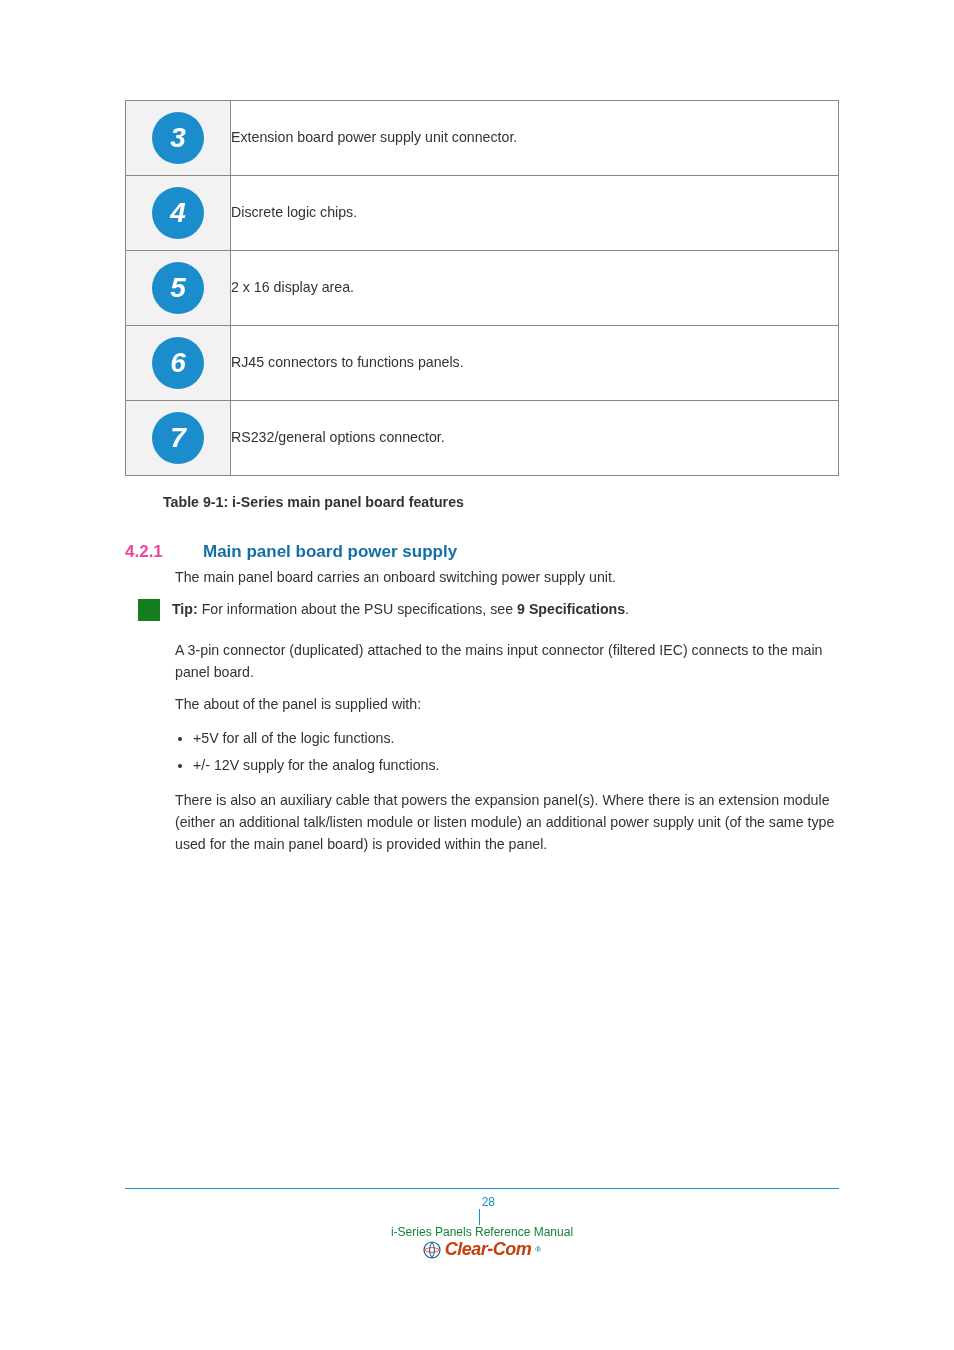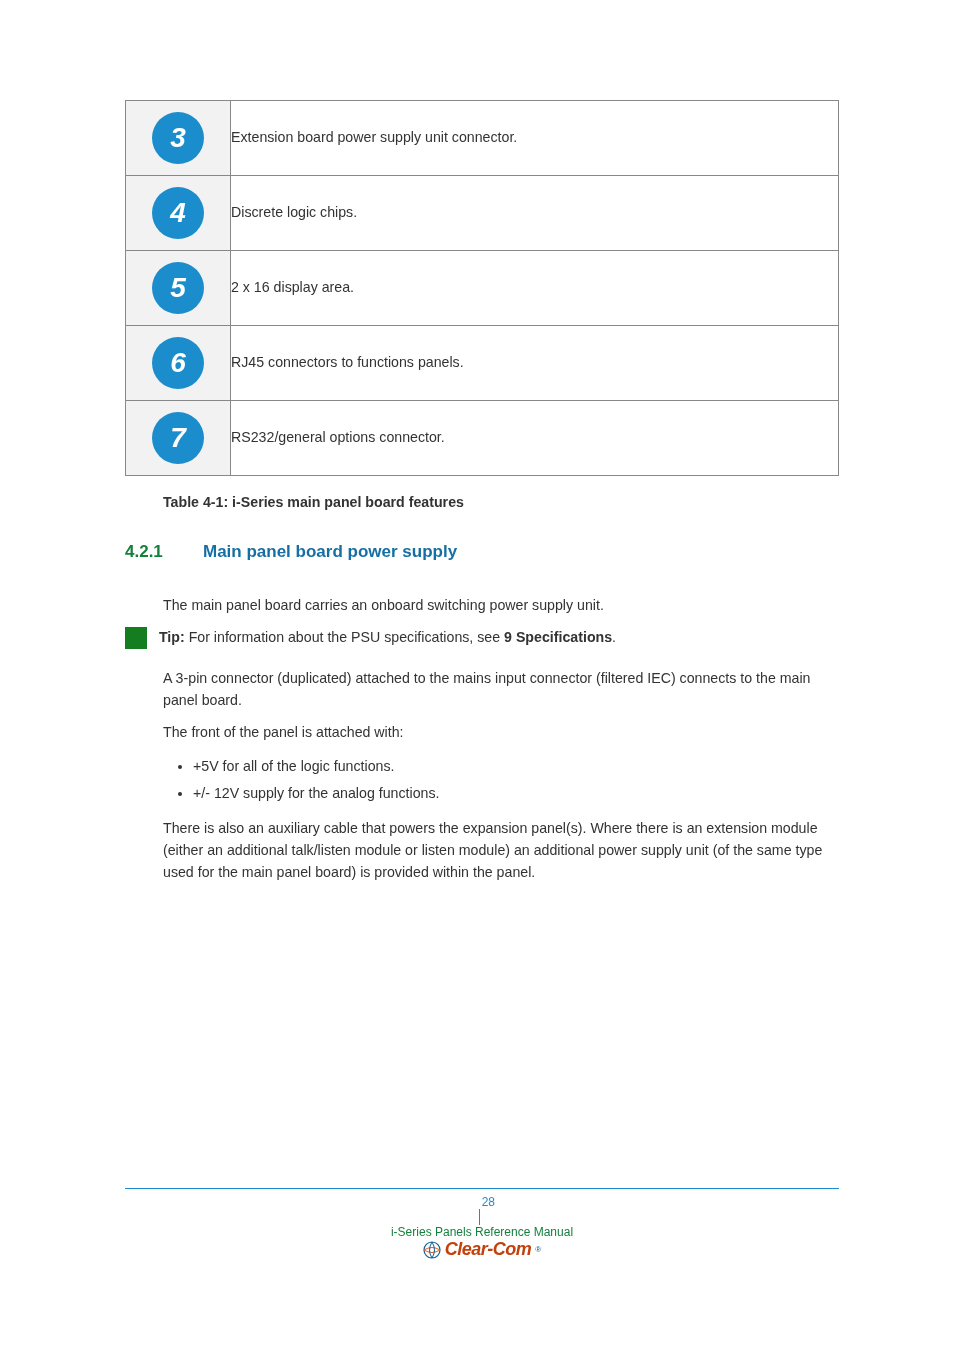--- a/index.html
+++ b/index.html
@@ -53,52 +53,52 @@
     font-family: Arial, sans-serif;
   }
   .table-caption {
     font-weight: bold;
     font-size: 14.2px;
     margin-bottom: 32px;
   }
   .section-number {
     float: left;
     width: 78px;
-    color: #15803d;
+    color: #ec4899;
     font-weight: bold;
     font-size: 17px;
     font-family: Arial, sans-serif;
   }
   .section-title {
     color: #166fa4;
     font-weight: bold;
     font-size: 17px;
     font-family: Arial, sans-serif;
-    margin-bottom: 30px;
+    margin-bottom: 2px;
   }
   .body-text {
     font-size: 14.2px;
     line-height: 1.55;
-    margin-left: 38px;
+    margin-left: 50px;
     margin-bottom: 10px;
   }
   .green-square {
     display: inline-block;
     width: 22px;
     height: 22px;
     background: #137d1f;
     vertical-align: middle;
     margin-right: 8px;
   }
   .tip-label {
     font-weight: bold;
     font-size: 14.2px;
   }
   .tip-line {
-    margin-left: 0;
+    margin-left: 13px;
     margin-bottom: 10px;
   }
   .footer {
     position: absolute;
     bottom: 90px;
     left: 125px;
     right: 115px;
   }
   .footer-rule {
     border-top: 1px solid #1b8dcc;
@@ -171,36 +171,36 @@
         <td class="icon-cell"><span class="circle">6</span></td>
         <td class="desc-cell">RJ45 connectors to functions panels.</td>
       </tr>
       <tr>
         <td class="icon-cell"><span class="circle">7</span></td>
         <td class="desc-cell">RS232/general options connector.</td>
       </tr>
     </tbody>
   </table>
 
-  <div class="table-caption" style="margin-left:38px;">Table 4-1: i-Series main panel board features</div>
+  <div class="table-caption" style="margin-left:38px;">Table 9-1: i-Series main panel board features</div>
 
   <div style="overflow:hidden; margin-bottom:2px;">
     <div class="section-number">4.2.1</div>
     <div class="section-title">Main panel board power supply</div>
   </div>
 
   <div class="body-text">The main panel board carries an onboard switching power supply unit.</div>
 
   <div class="body-text tip-line">
     <span class="green-square"></span><span class="tip-label"> Tip:</span><span> For information about the PSU specifications, see </span><b>9 Specifications</b><span>.</span>
   </div>
 
   <div class="body-text" style="margin-top:18px;">A 3-pin connector (duplicated) attached to the mains input connector (filtered IEC) connects to the main panel board.</div>
 
-  <div class="body-text">The front of the panel is attached with:</div>
+  <div class="body-text">The about of the panel is supplied with:</div>
 
   <ul style="margin:0 0 10px 68px; padding:0; font-size:14.2px; line-height:1.9;">
     <li>+5V for all of the logic functions.</li>
     <li>+/- 12V supply for the analog functions.</li>
   </ul>
 
   <div class="body-text">There is also an auxiliary cable that powers the expansion panel(s). Where there is an extension module (either an additional talk/listen module or listen module) an additional power supply unit (of the same type used for the main panel board) is provided within the panel.</div>
 
 </div>
 

